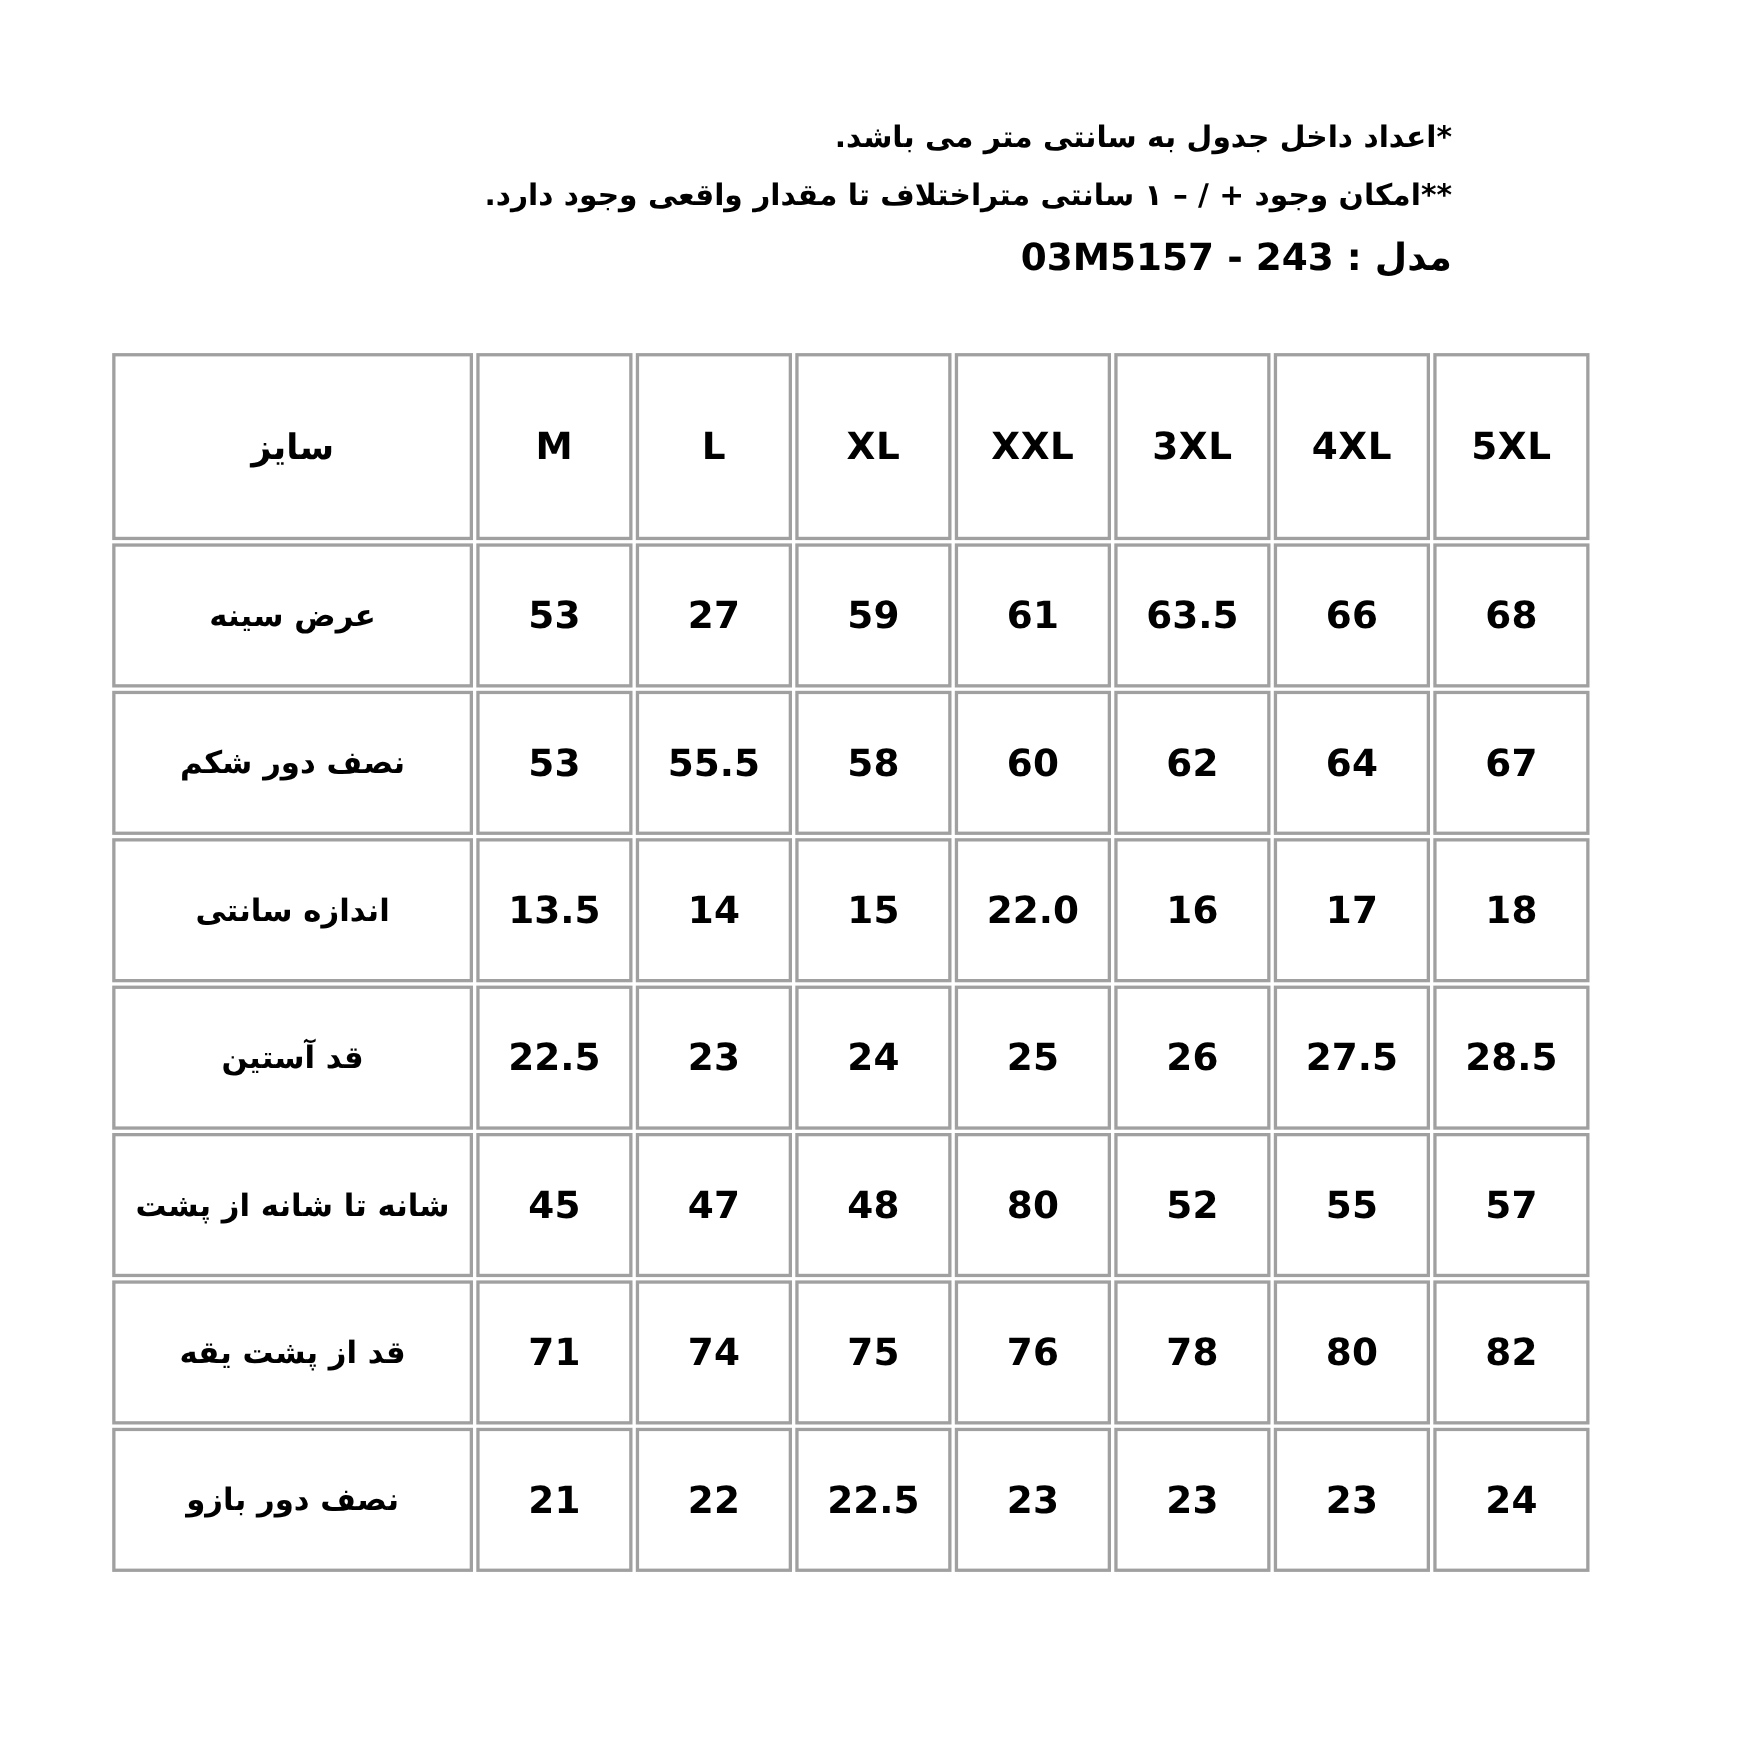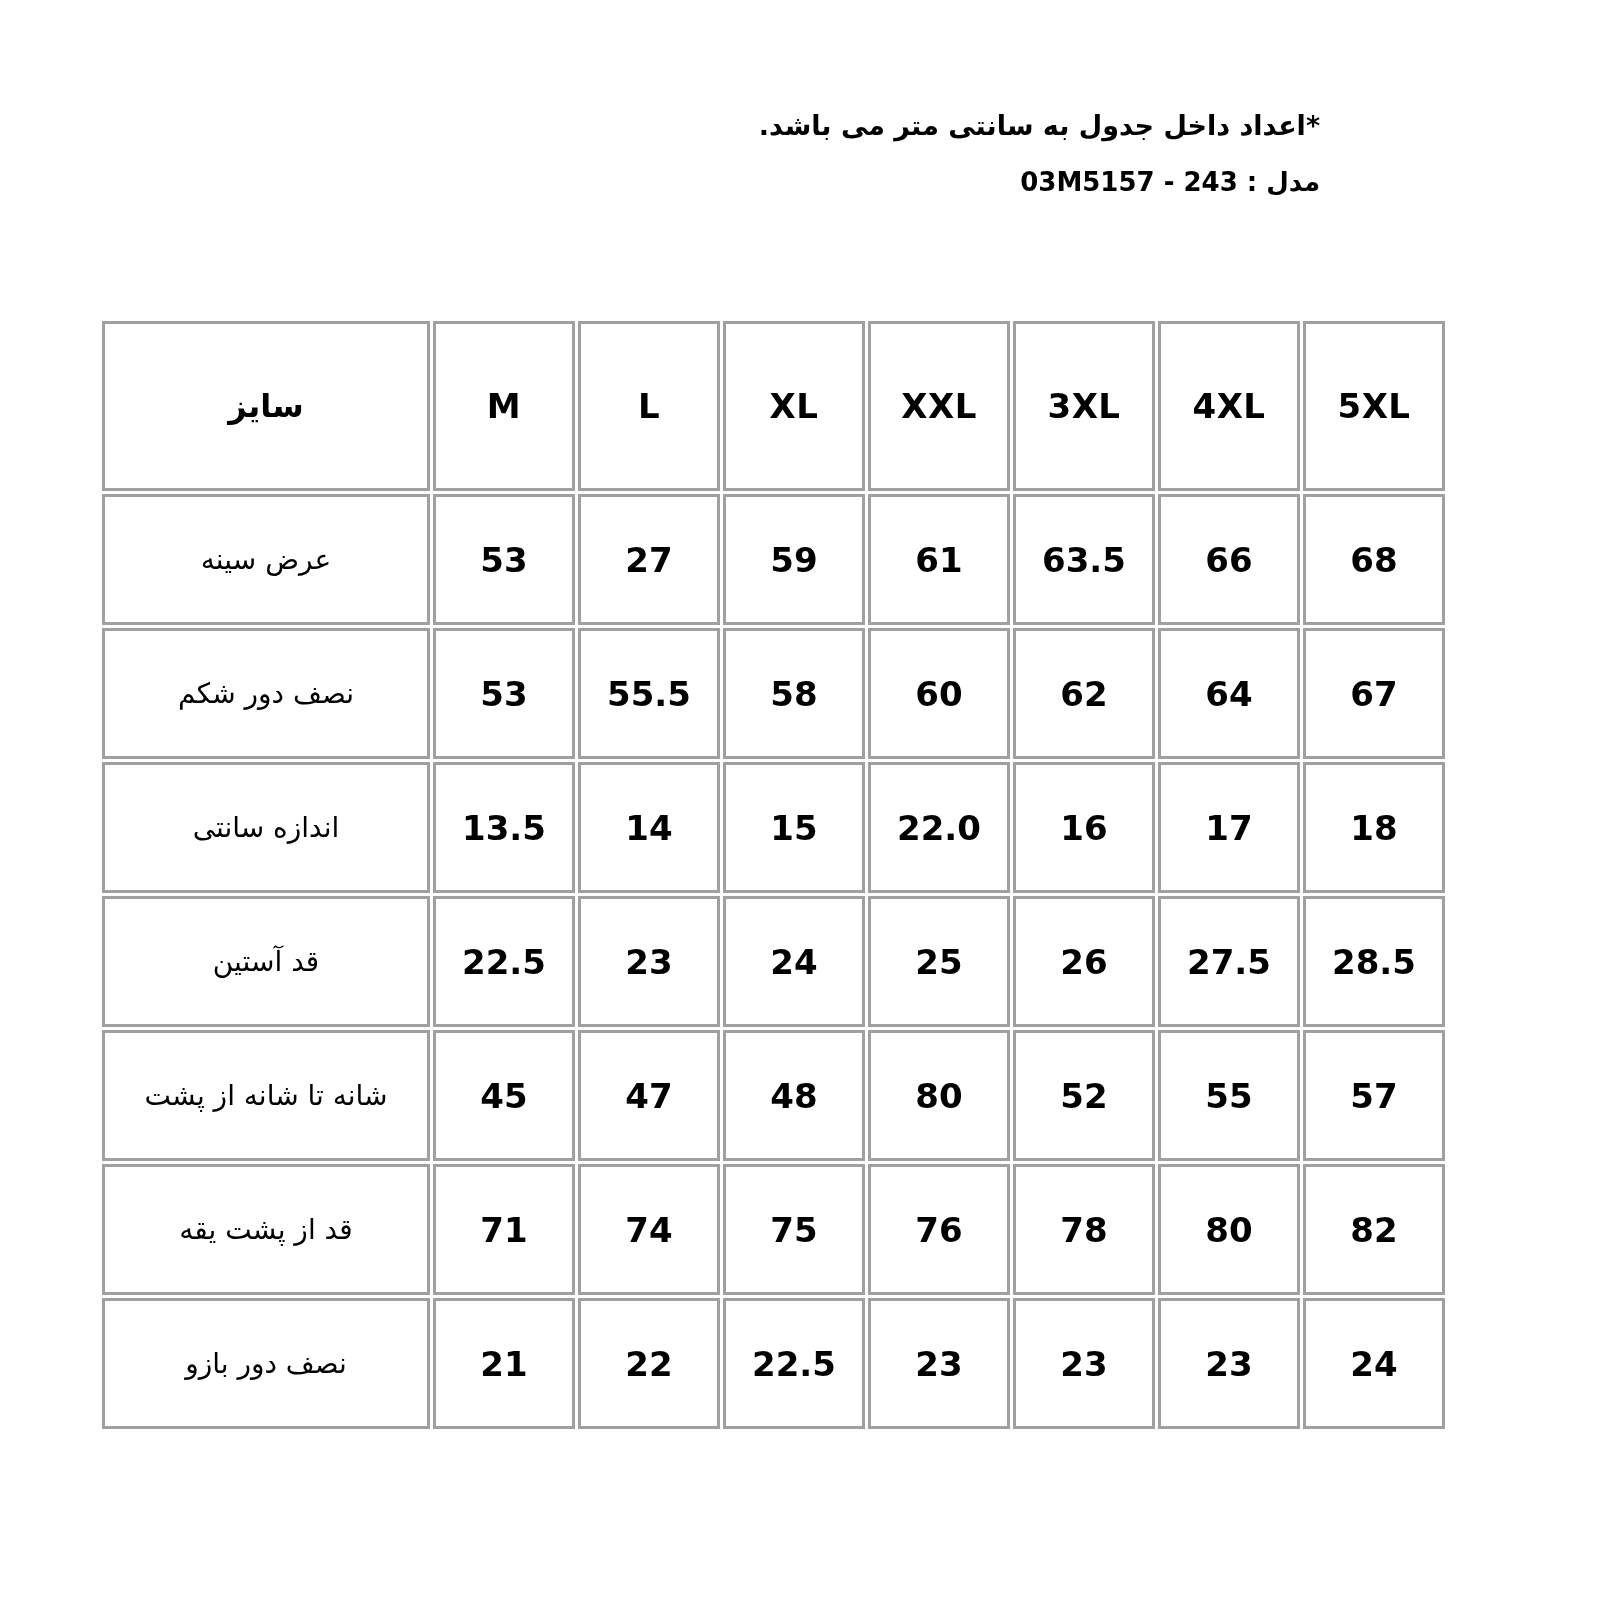--- a/index.html
+++ b/index.html
@@ -32,21 +32,21 @@
     direction: rtl;
   }
   .note-line {
     font-size: 27px;
     font-weight: 700;
     line-height: 52px;
     white-space: nowrap;
     color: #000;
   }
   .note-model {
-    font-size: 26px;
+    font-size: 34px;
     font-weight: 700;
     line-height: 52px;
     margin-top: 4px;
     white-space: nowrap;
     direction: rtl;
   }
 
   
   .table-wrap {
     position: absolute;
@@ -83,34 +83,35 @@
   th.hdr-size span {
     font-size: 34px;
     font-weight: 700;
     letter-spacing: 0.5px;
   }
   td.row-label {
     height: 125px;
   }
   td.row-label span {
     font-size: 28px;
-    font-weight: 400;
+    font-weight: 700;
   }
   td.val span {
     font-size: 34px;
     font-weight: 700;
   }
 </style>
 </head>
 <body>
 
 <div class="page">
 
   <div class="notes">
     <div class="note-line">*اعداد داخل جدول به سانتی متر می باشد.</div>
+    <div class="note-line">**امکان وجود + / – ۱ سانتی متراختلاف تا مقدار واقعی وجود دارد.</div>
     <div class="note-model">مدل : 243 - 03M5157</div>
   </div>
 
   <div class="table-wrap">
     <table class="size-table">
       <colgroup>
         <col class="c-size">
           <col class="c-size">
           <col class="c-size">
           <col class="c-size">

